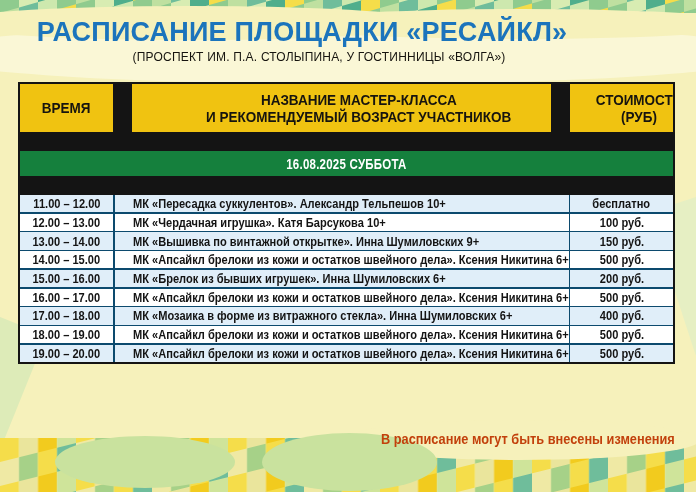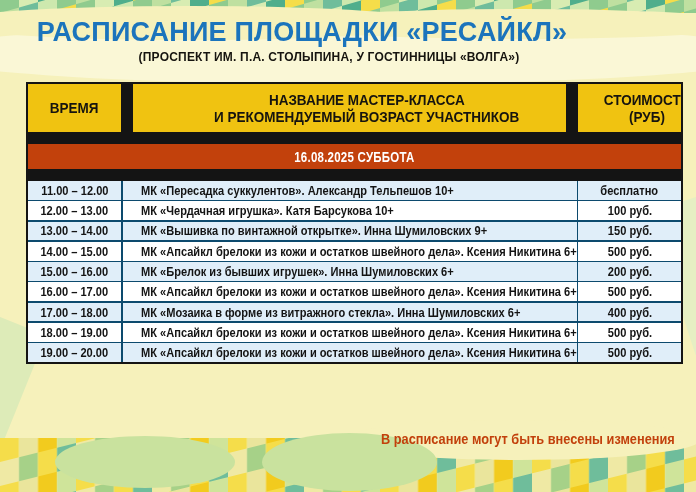--- a/index.html
+++ b/index.html
@@ -14,35 +14,35 @@
   .wave{position:absolute;background:#FAF7D6;border-radius:50%;z-index:1;}
   .wave-cut{position:absolute;background:#F6F1BB;border-radius:50%;z-index:2;}
   .dome{position:absolute;background:#C9E29E;border-radius:50%;z-index:4;}
   .wedge{position:absolute;background:#DDEBB8;z-index:1;}
   
   .title{
     position:absolute;top:17px;left:0;width:604px;text-align:center;
     font-size:27px;font-weight:bold;color:#1B74BC;letter-spacing:.2px;z-index:5;
   }
   .subtitle{
-    position:absolute;top:50px;left:15px;width:628px;text-align:center;
-    font-size:12px;font-weight:bold;color:#16140f;letter-spacing:.2px;z-index:5;
+    position:absolute;top:50px;left:5px;width:628px;text-align:center;
+    font-size:12px;font-weight:normal;color:#16140f;letter-spacing:.2px;z-index:5;
   }
   
   .sched-table{
-    position:absolute;left:26px;top:82px;width:657px;height:282px;
+    position:absolute;left:18px;top:82px;width:657px;height:282px;
     background:#141414;border:2.5px solid #141414;box-sizing:border-box;
     display:grid;grid-template-columns:93px 1fr 103px;grid-template-rows:48px 25px 1fr;
-    gap:12px;z-index:5;
+    gap:19px;z-index:5;
   }
   .cell{background:#fff;display:flex;align-items:center;justify-content:center;overflow:hidden;}
   .hdr{background:#F0C311;color:#16140f;font-weight:bold;font-size:15px;text-align:center;line-height:1.16;}
   .hdr-mid{flex-direction:column;padding-left:35px;}
   .date-banner{
-    grid-column:1/-1;background:#c2410c;color:#ffffff;font-weight:bold;font-size:14px;
+    grid-column:1/-1;background:#15803d;color:#ffffff;font-weight:bold;font-size:14px;
     display:flex;align-items:center;justify-content:center;letter-spacing:.3px;
   }
   .rows-grid{
     grid-column:1/-1;display:grid;grid-template-columns:93px 1fr 103px;
     grid-template-rows:repeat(9,1fr);gap:1.5px;background:#0c4a6e;
   }
   .row{display:contents;}
   .row .cell{background:#ffffff;font-weight:bold;font-size:13.5px;color:#141414;}
   .row:nth-child(odd) .cell{background:#E0EEF9;}
   .name-cell{justify-content:flex-start;padding-left:18px;}

